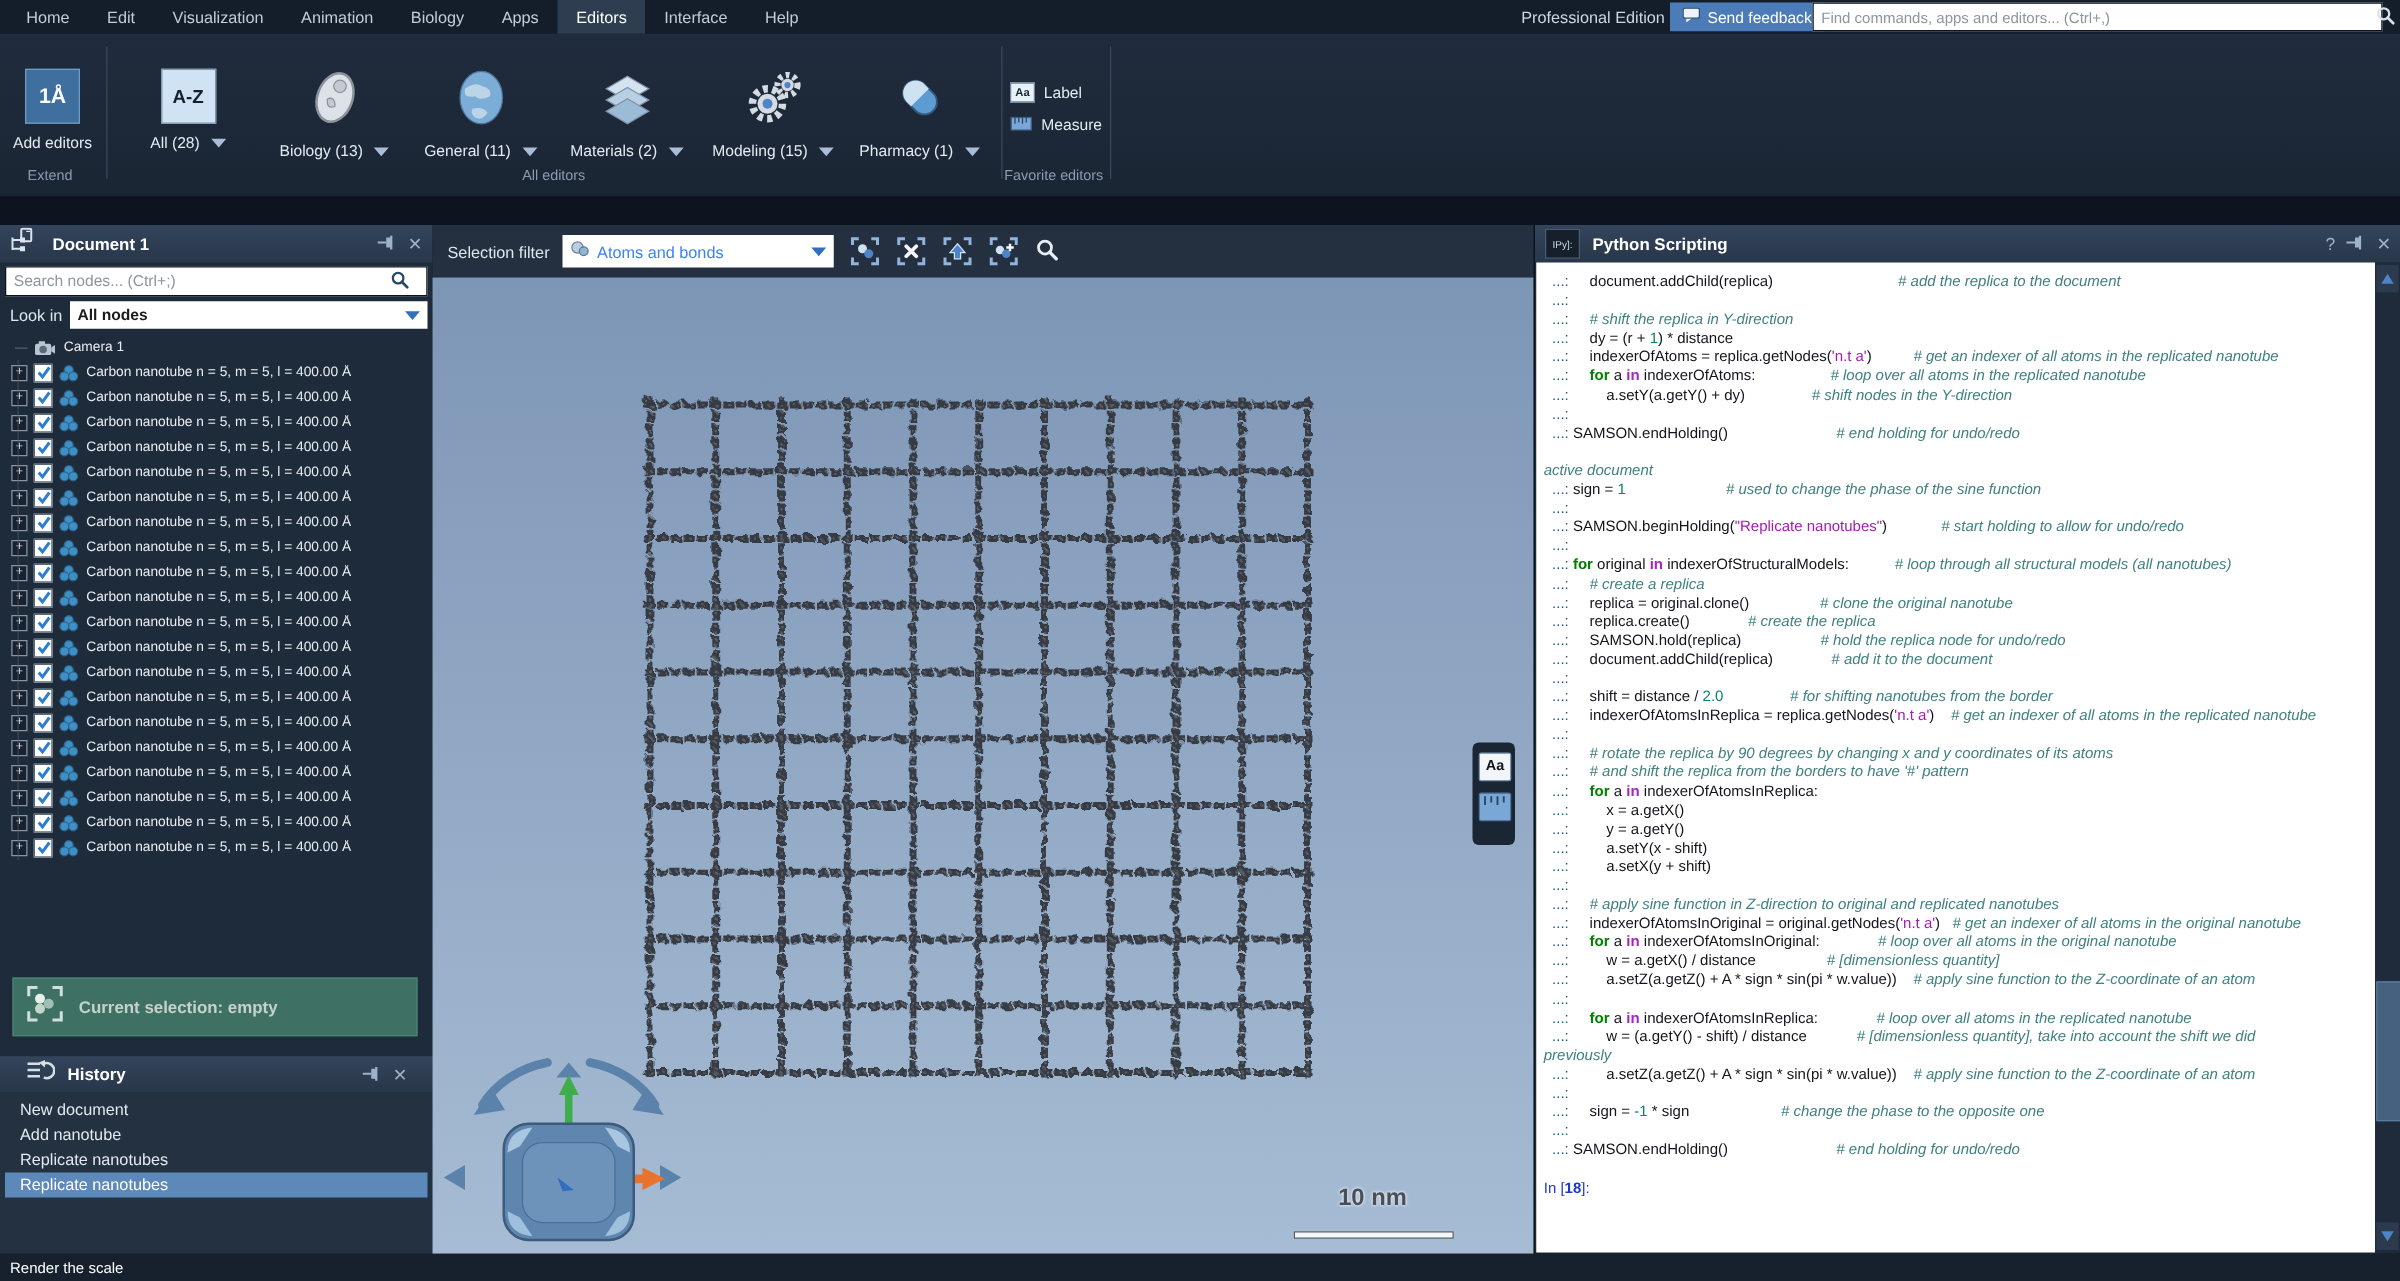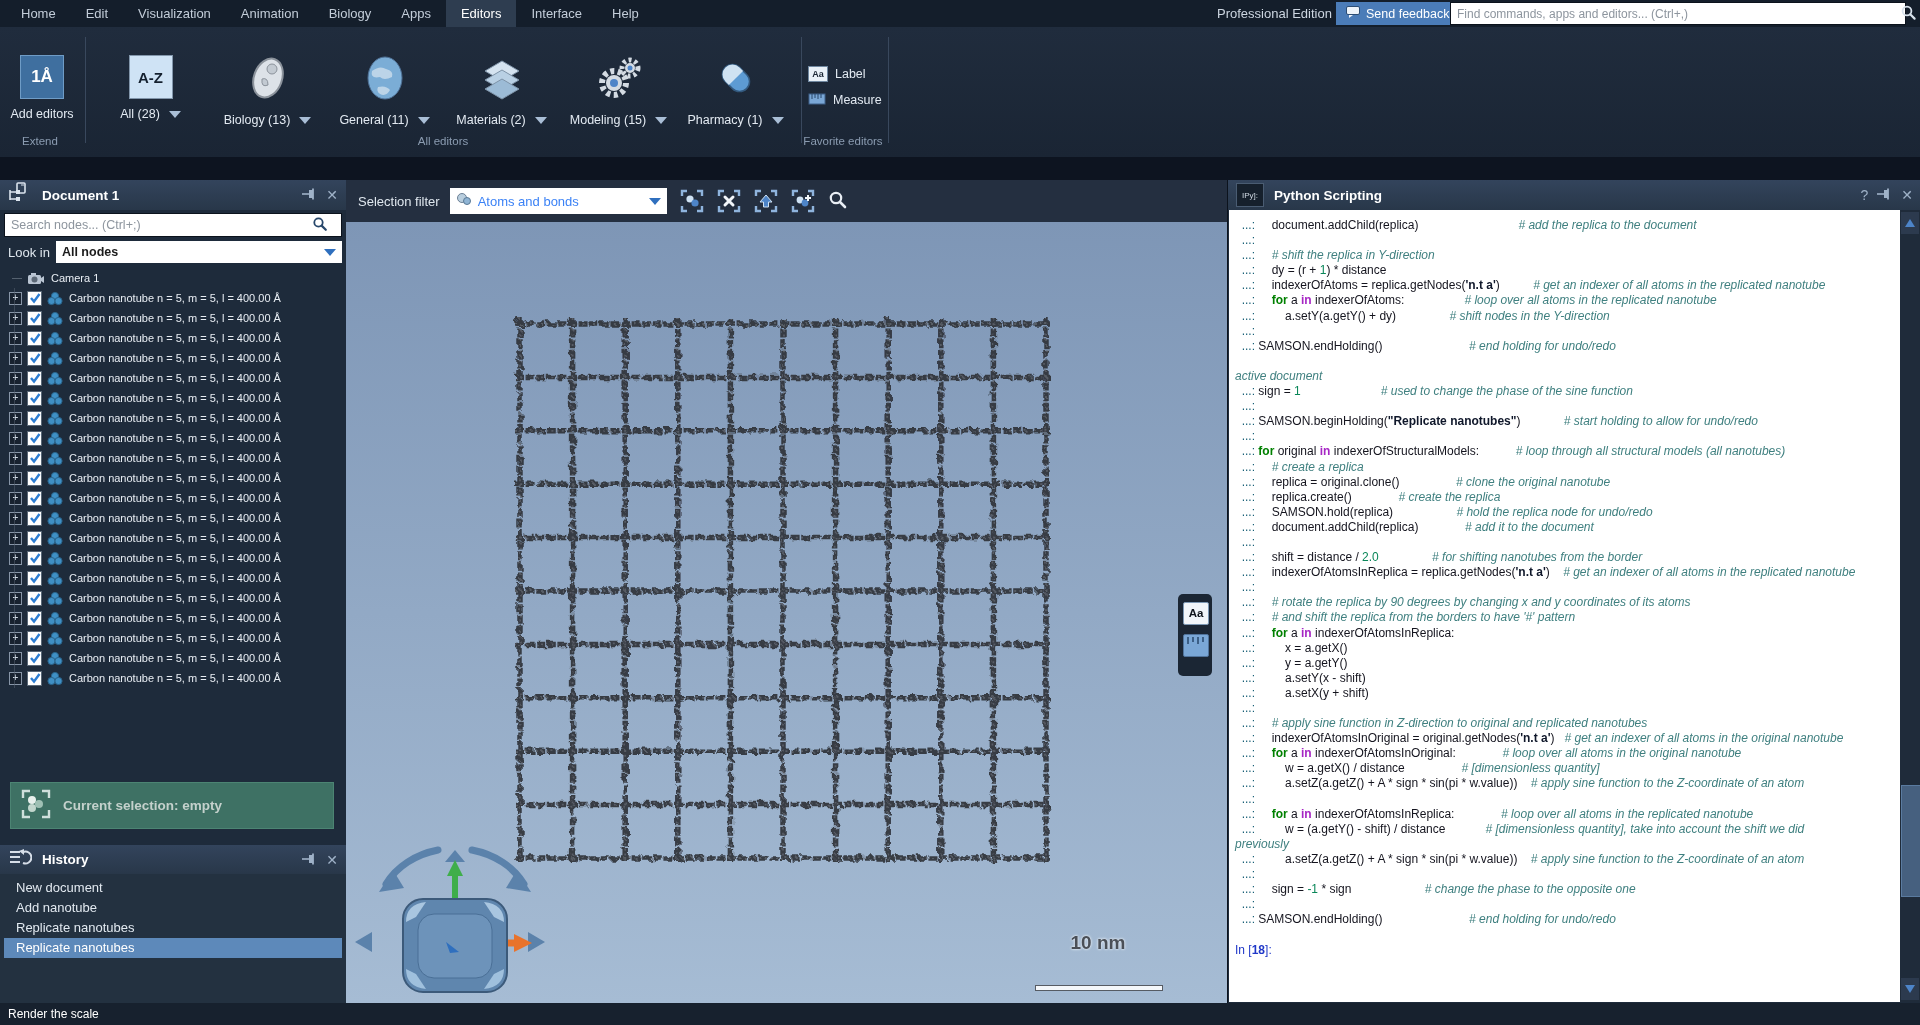--- a/index.html
+++ b/index.html
@@ -53,50 +53,50 @@
      font-size:10px;line-height:9px;text-align:center;flex:none;}
   .cbx{width:13px;height:13px;background:#fff;border:1px solid #5a6877;margin-left:5px;flex:none;position:relative;}
   .cbx svg{position:absolute;left:0px;top:-1px;}
   .row-ico{margin-left:5px;flex:none;display:flex;}
   .row-label{margin-left:6px;font-size:11px;color:#e9eef4;white-space:nowrap;overflow:hidden;}
   #sel-banner{position:absolute;left:10px;top:602px;width:324px;height:47px;background:#3e7164;border:1px solid #4c8473;
      display:flex;align-items:center;gap:12px;padding:0 10px;box-sizing:border-box;}
   #sel-banner .txt{font-weight:bold;font-size:13.5px;color:#c4d1cc;}
   
   #hist-header{position:absolute;left:0;top:665px;right:0;height:29px;background:linear-gradient(#33445c,#283749);
-     display:flex;align-items:center;padding:0 8px;gap:10px;}
+     display:flex;align-items:center;padding:0 20px;gap:10px;}
   #hist-body{position:absolute;left:0;top:694px;right:0;bottom:0;background:#233140;}
   .hist-item{height:20px;line-height:20px;padding-left:12px;font-size:13px;color:#e2e9f0;margin:0 4px;}
   .hist-item.selected{background:#5d89ba;color:#fff;}
   
   #viewport{position:absolute;left:346px;top:180px;width:881px;height:823px;}
   #filterbar{position:absolute;left:0;top:0;right:0;height:42px;background:#242f40;display:flex;align-items:center;}
   #filter-label{font-size:13px;color:#dfe7ee;margin-left:12px;}
   #filter-select{margin-left:10px;width:205px;height:26px;background:#fff;display:flex;align-items:center;padding:0 6px;gap:6px;}
   #filter-value{font-weight:normal;font-size:13px;color:#3b82f6;flex:1;}
   #filter-btns{display:flex;align-items:center;gap:11px;margin-left:12px;}
   #view3d{position:absolute;left:0;top:42px;right:0;bottom:0;background:linear-gradient(#7e96b6,#a6bcd4);overflow:hidden;}
   #gridsvg{position:absolute;left:150px;top:38px;}
   #gizmo{position:absolute;left:0px;top:600px;}
   #side-pill{position:absolute;left:832px;top:372px;width:34px;height:82px;background:#1b2634;border-radius:5px;}
   #btn-aa{position:absolute;left:837px;top:380px;width:24px;height:21px;background:#f2f6fa;border:1px solid #7d98b4;
      font-size:11.5px;font-weight:bold;color:#10151c;text-align:center;line-height:21px;border-radius:2px;}
   #btn-ruler{position:absolute;left:837px;top:412px;width:24px;height:21px;background:#7aa7d6;border:1px solid #51749c;border-radius:2px;}
-  #scale-label{position:absolute;left:689px;top:710px;width:126px;text-align:center;font-size:19px;font-weight:bold;color:#4a4f57;
+  #scale-label{position:absolute;left:689px;top:726px;width:126px;text-align:center;font-size:19px;font-weight:bold;color:#4a4f57;
      text-shadow:0 0 3px #e7eef6,0 0 2px #e7eef6;}
   #scale-bar{position:absolute;left:689px;top:763px;width:126px;height:4px;background:#f4f7fa;border:1px solid #565b63;}
   
   #py-panel{position:absolute;left:1227px;top:180px;width:693px;height:823px;background:#1e2b3b;border-left:1px solid #0c131d;}
   #console{position:absolute;left:1px;top:30px;right:21px;bottom:1px;background:#ffffff;overflow:hidden;padding:8px 0 0 6px;}
   .code-line{white-space:pre;font-family:"Liberation Sans",sans-serif;font-size:12px;line-height:15.1px;color:#14141e;}
   .seg-p{color:#155e75;}
   .seg-c{color:#408080;font-style:italic;}
   .seg-k{color:#008000;font-weight:bold;}
   .seg-w{color:#a626c4;font-weight:bold;}
-  .seg-s{color:#0f172a;font-weight:bold;}
+  .seg-s{color:#a21caf;}
   .seg-n{color:#098658;}
   .seg-i{color:#2038c8;}
   .seg-ib{color:#2038c8;font-weight:bold;}
   #py-scroll{position:absolute;right:1px;top:30px;width:20px;bottom:1px;background:#1f2b3a;}
   .scr-arrow{position:absolute;left:1px;width:18px;height:22px;background:#2c3a4e;display:flex;align-items:center;justify-content:center;}
   #scr-thumb{position:absolute;left:1px;width:18px;top:575px;height:110px;background:#46607f;border:1px solid #5a7ba0;}
   
   #statusbar{position:absolute;left:0;top:1003px;width:1920px;height:22px;background:#17212e;
      font-size:12px;color:#ffffff;line-height:22px;padding-left:8px;box-sizing:border-box;}
 </style>

